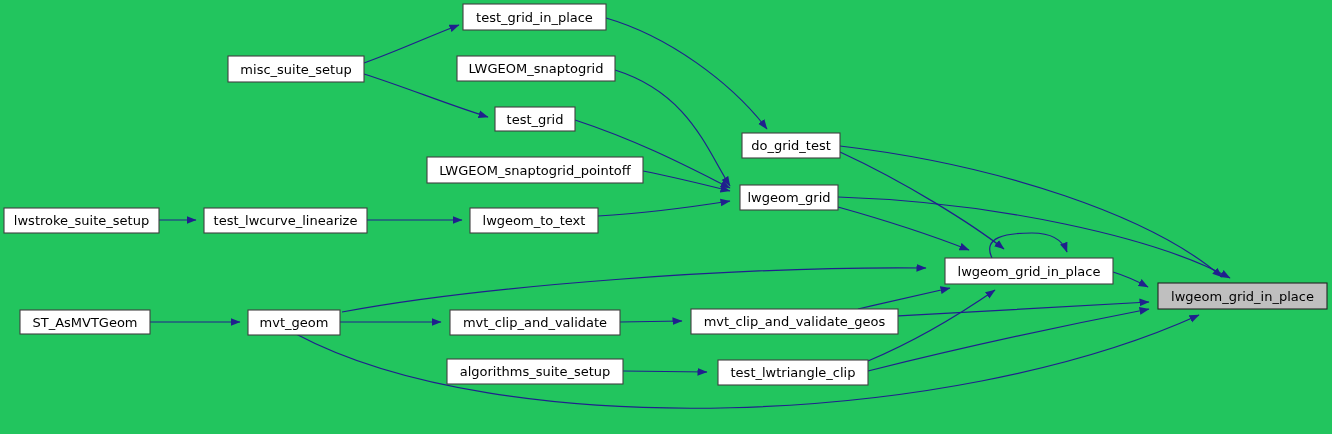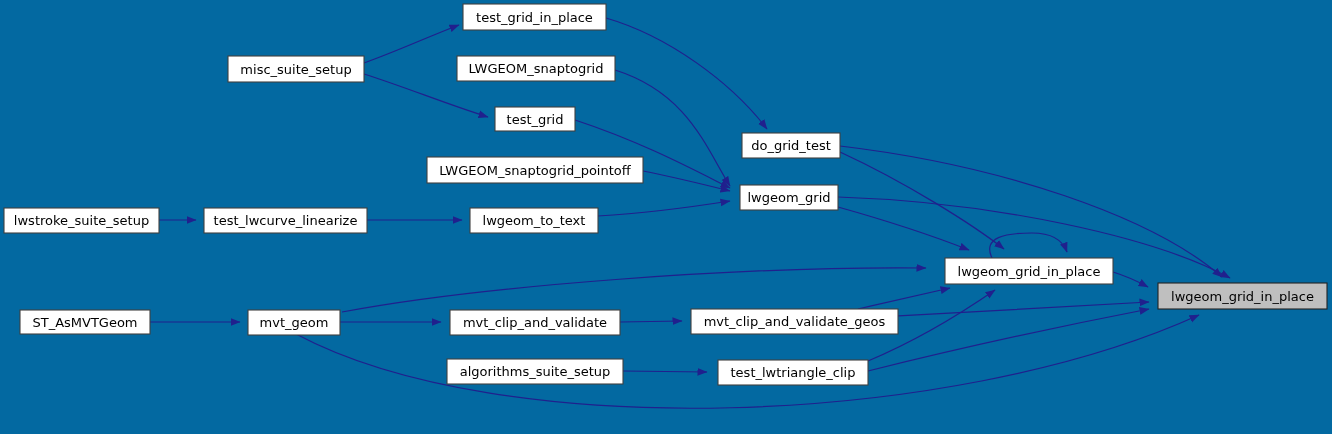--- a/index.html
+++ b/index.html
@@ -1,16 +1,16 @@
 <!DOCTYPE html>
 <html><head>
 <meta charset="utf-8">
 <style>
   html,body{margin:0;padding:0;background:#ffffff;}
-  .stage{position:relative;width:1332px;height:434px;background:#0369a1;overflow:hidden;text-align:right;}
+  .stage{position:relative;width:1332px;height:434px;background:#22c55e;overflow:hidden;text-align:right;}
   svg{display:block;}
   .edge{fill:none;stroke-width:1.2px;}
   .node-rect{stroke-width:1.1px;}
   .node-label{font-family:"DejaVu Sans","Liberation Sans",sans-serif;font-size:13px;fill:#000000;}
 </style>
 </head>
 <body>
 
 <div class="stage">
   <svg id="graph-svg" width="1332" height="434" viewBox="0 0 1332 434">

